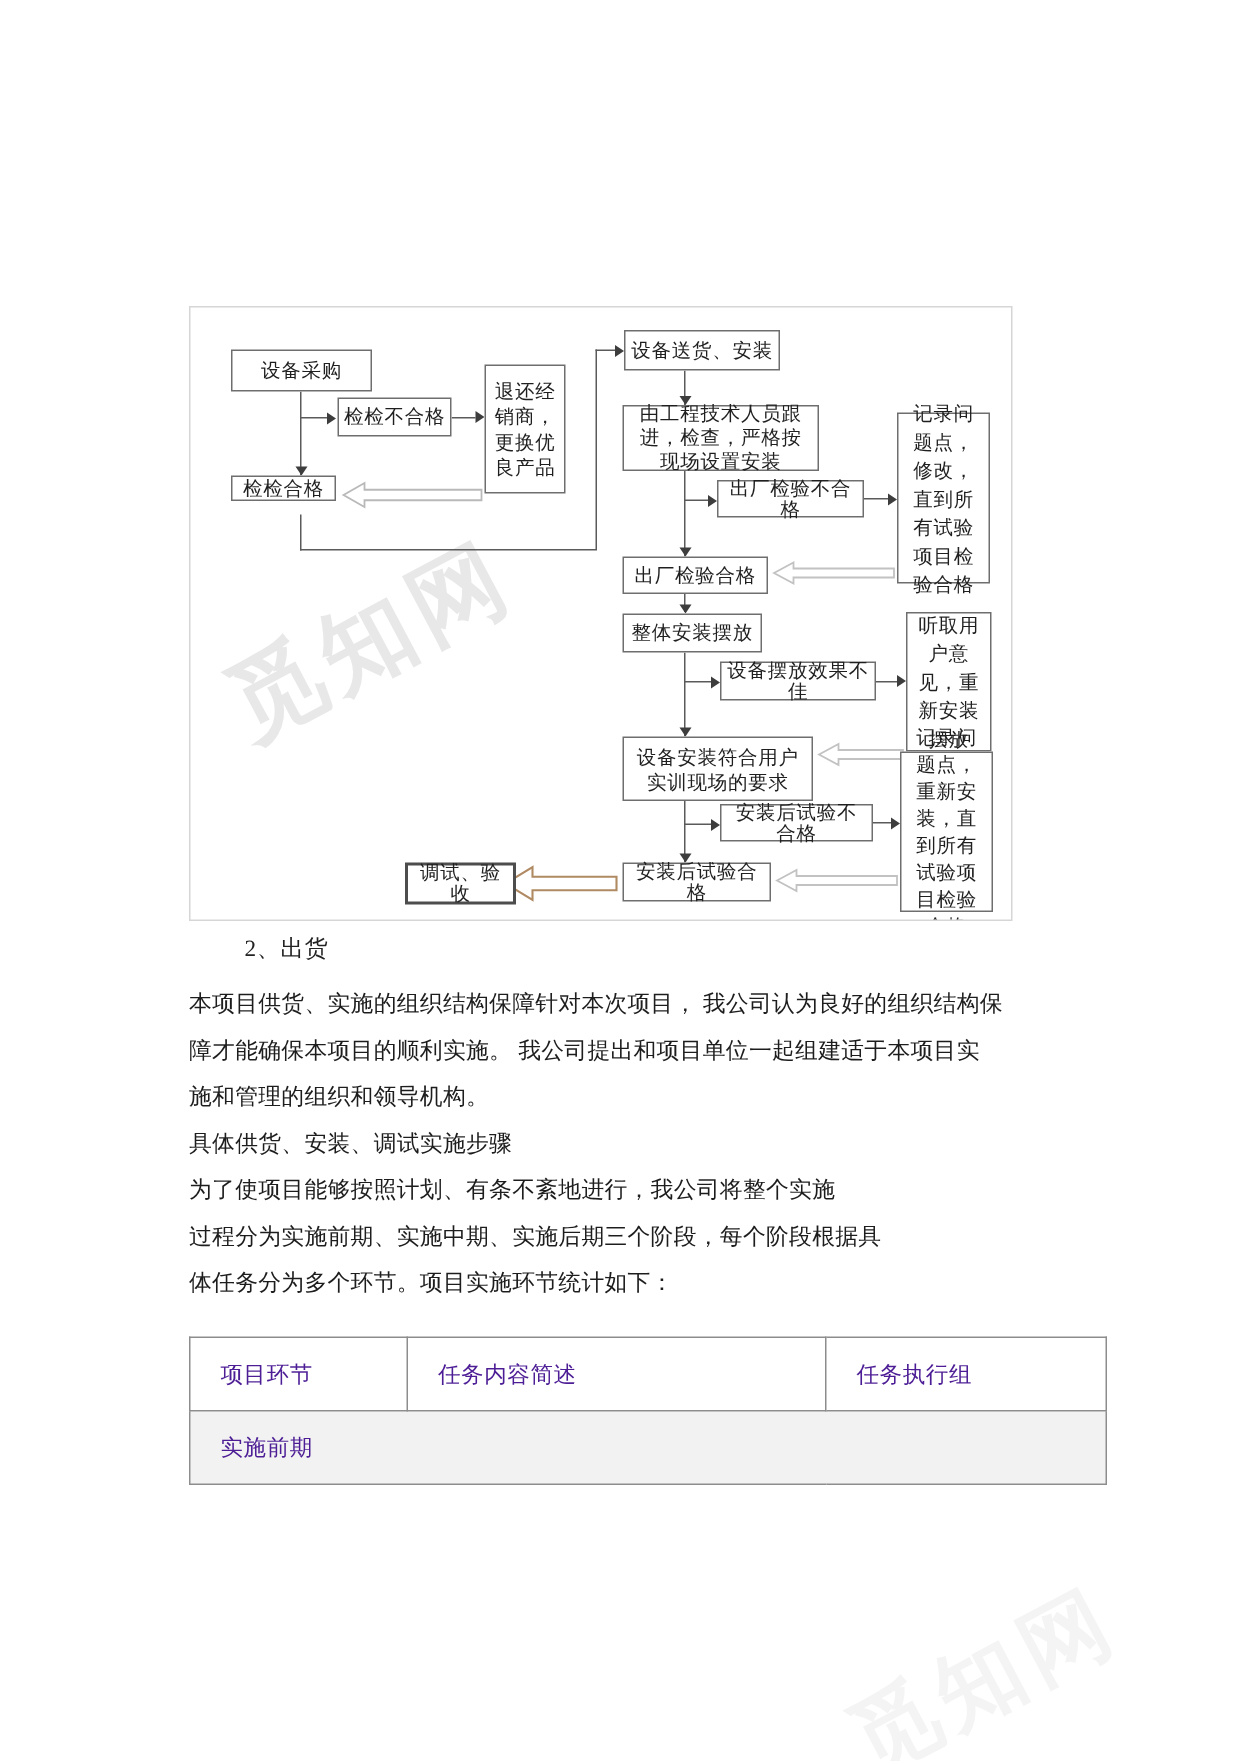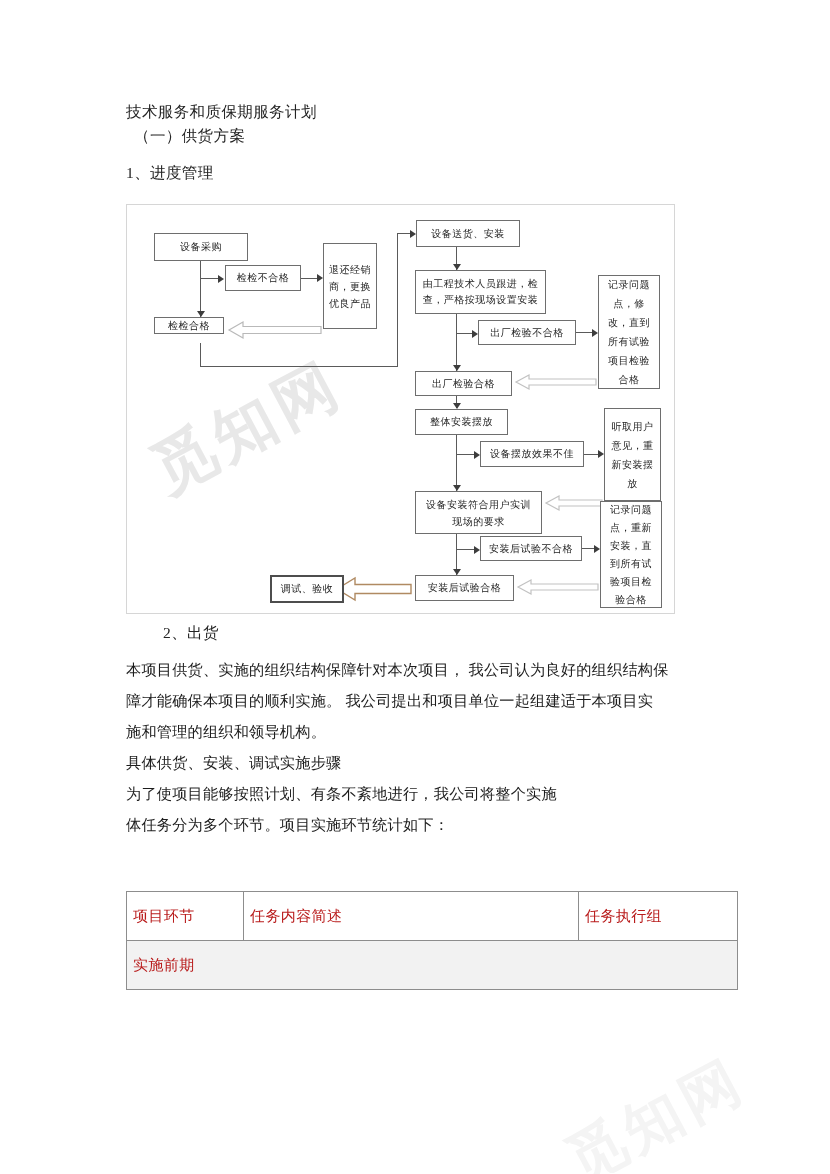--- a/index.html
+++ b/index.html
@@ -98,21 +98,21 @@
     pointer-events: none;
   }
 
   
   .node {
     position: absolute;
     box-sizing: border-box;
     border: 1.4px solid #6e6e6e;
     background: #ffffff;
     color: #1f1f1f;
-    font-size: 10px;
+    font-size: 13px;
     line-height: 14px;
     letter-spacing: 0.5px;
     display: flex;
     align-items: center;
     justify-content: center;
     text-align: center;
     padding: 2px 3px;
     font-family: "Liberation Serif", serif;
     z-index: 3;
   }
@@ -153,40 +153,35 @@
     left: 126px;
     top: 891px;
     width: 612px;
     border-collapse: collapse;
     font-family: "Liberation Serif", serif;
     table-layout: fixed;
   }
   .tbl td {
     border: 1px solid #8d8d8d;
     font-size: 15px;
-    color: #b91c1c;
+    color: #4c1d95;
     letter-spacing: 0.4px;
-    padding: 9px 6px;
+    padding: 9px 20px;
     vertical-align: middle;
   }
   .tbl tr.head td { height: 30px; background: #ffffff; }
   .tbl tr.group td { height: 30px; background: #f2f2f2; }
   .col-a { width: 104px; }
   .col-c { width: 146px; }
 </style>
 </head>
 <body>
 
 <div class="page">
 
-  <div class="doc-body">
-    <div class="hline">技术服务和质保期服务计划</div>
-    <div class="hline indent1">（一）供货方案</div>
-    <div class="sec-num">1、进度管理</div>
-  </div>
 
   <div class="flow-frame">
     <div class="flow-inner">
 
       <div class="wm wm-flow">觅知网</div>
 
       <div class="node" style="left:27px; top:28px; width:94px; height:28px;">设备采购</div>
 
       <div class="ln v" style="left:73px; top:56px; height:56px;"></div>
 
@@ -291,20 +286,21 @@
   <div class="doc-body" style="top:622px;">
     <div class="sec-num" style="margin-top:0;margin-left:37px;">2、出货</div>
 
     <div class="para" style="margin-top:10px;">本项目供货、实施的组织结构保障针对本次项目， 我公司认为良好的组织结构保</div>
     <div class="para">障才能确保本项目的顺利实施。  我公司提出和项目单位一起组建适于本项目实</div>
     <div class="para">施和管理的组织和领导机构。</div>
 
     <div class="para">具体供货、安装、调试实施步骤</div>
 
     <div class="para">为了使项目能够按照计划、有条不紊地进行，我公司将整个实施</div>
+    <div class="para">过程分为实施前期、实施中期、实施后期三个阶段，每个阶段根据具</div>
     <div class="para">体任务分为多个环节。项目实施环节统计如下：</div>
   </div>
 
   <table class="tbl">
     <tbody>
       <tr class="head">
         <td class="col-a">项目环节</td>
         <td>任务内容简述</td>
         <td class="col-c">任务执行组</td>
       </tr>

